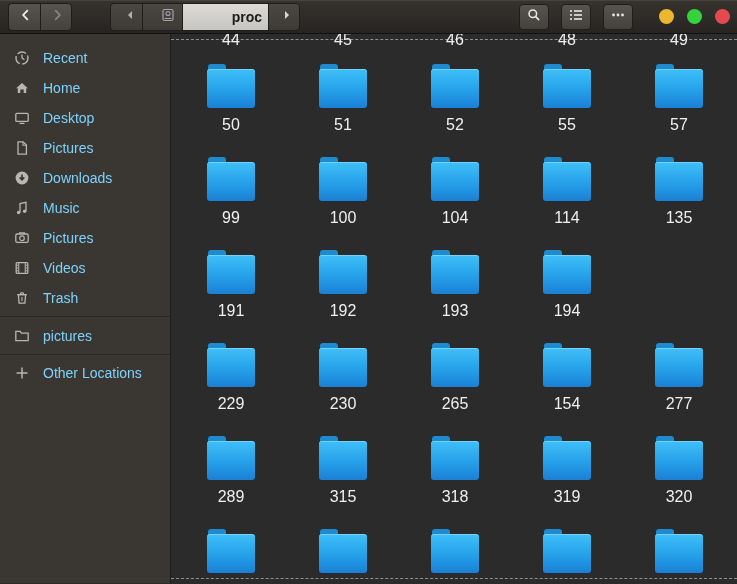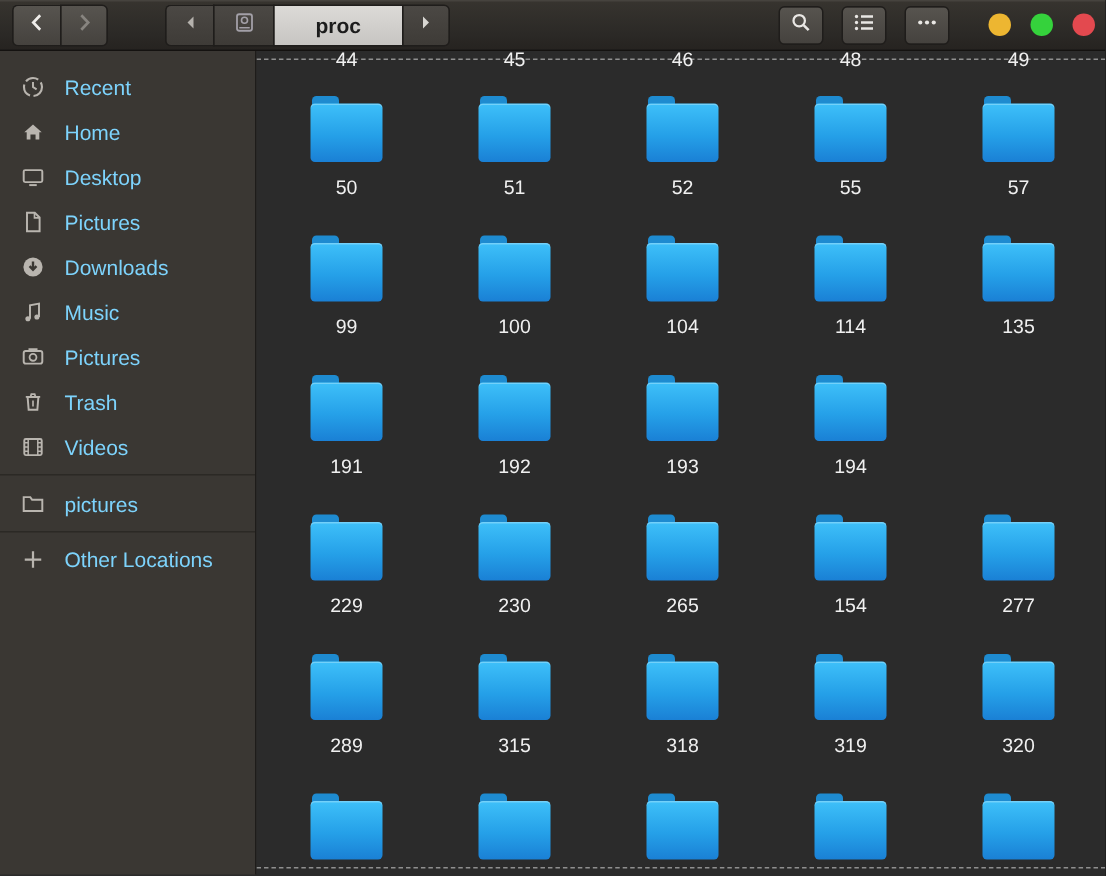--- a/index.html
+++ b/index.html
@@ -10,21 +10,21 @@
   }
   
   .toolbar {
     height:34px; display:flex; align-items:center; padding-left:8px;
     background:linear-gradient(180deg,#37342f 0%,#2b2926 70%,#262320 100%);
     box-shadow:inset 0 1px 0 #46433e;
     border-bottom:1px solid #141210;
   }
   .btn-group { display:flex; }
   .tbtn {
-    height:28px; min-width:32px; display:flex; align-items:center; justify-content:center;
+    height:28px; min-width:32px; display:flex; align-items:center; justify-content:flex-end;
     background:linear-gradient(180deg,#57544f,#45423e);
     border:1px solid #1f1d1b; border-right-width:0; padding:4px 6px;
     color:#e9e7e4; cursor:default;
   }
   .btn-group .tbtn:first-child { border-radius:4px 0 0 4px; }
   .btn-group .tbtn:last-child  { border-radius:0 4px 4px 0; border-right-width:1px; }
   .tbtn.dark { background:linear-gradient(180deg,#4b4844,#3e3b37); }
   .tbtn.active-path {
     background:linear-gradient(180deg,#dcdad7,#c7c5c2);
     color:#1c1c1c; font-weight:bold; font-size:14px; min-width:86px;
@@ -54,21 +54,21 @@
   }
   .side-item .sicon { width:16px; height:16px; display:flex; align-items:center; justify-content:center; }
   .side-sep { height:1px; background:#2b2925; margin:3px 0; }
   .bm { margin-top:4px; }
   .other { margin-top:2px; }
   
   .content { position:relative; flex:1; background:#2b2b2b; overflow:hidden; }
   .dash { position:absolute; left:0; right:0; height:0; border-top:1px dashed #8f8f8f; z-index:1; }
   .grid-row { position:absolute; left:4px; width:560px; display:flex; z-index:2; }
   .cell { width:112px; display:flex; flex-direction:column; align-items:center; }
-  .flabel { font-size:13px; line-height:16px; color:#f0f0f0; margin-top:9px; }
+  .flabel { font-size:16px; line-height:16px; color:#f0f0f0; margin-top:9px; }
   .labels-row .flabel { margin-top:0; }
   .folder { position:relative; width:48px; height:44px; }
   .folder::before {
     content:""; position:absolute; left:1px; top:0; width:18px; height:10px;
     border-radius:3px 3px 0 0; background:var(--folder-tab,#1e8bd0);
   }
   .folder::after {
     content:""; position:absolute; left:0; top:5px; width:48px; height:39px;
     border-radius:3px;
     background:linear-gradient(180deg,var(--folder-top,#3ec0f9) 0%,var(--folder-mid,#25a0e8) 55%,var(--folder-bottom,#1a80d5) 100%);
@@ -227,35 +227,35 @@
               <rect x="1.8" y="4" width="12.4" height="8.4" rx="1.4" fill="none" stroke="#b9b5af" stroke-width="1.3"></rect>
               <circle cx="8" cy="8.2" r="2.3" fill="none" stroke="#b9b5af" stroke-width="1.2"></circle>
               <path d="M5.6 4V2.8h4.8V4" stroke="#b9b5af" stroke-width="1.2" fill="none"></path>
             </svg>
           </span>
           <span>Pictures</span>
         </div>
         <div class="side-item">
           <span class="sicon">
             <svg width="16" height="16" viewBox="0 0 16 16">
+              <rect x="2.2" y="2.6" width="11.6" height="10.8" rx="1" fill="none" stroke="#b9b5af" stroke-width="1.3"></rect>
+              <path d="M4.8 2.6v10.8M11.2 2.6v10.8M2.2 5.2h2.6M2.2 8h2.6M2.2 10.8h2.6M11.2 5.2h2.6M11.2 8h2.6M11.2 10.8h2.6" stroke="#b9b5af" stroke-width="1"></path>
+            </svg>
+          </span>
+          <span>Videos</span>
+        </div>
+        <div class="side-item">
+          <span class="sicon">
+            <svg width="16" height="16" viewBox="0 0 16 16">
               <path d="M4.4 4.6h7.2l-.7 8.6H5.1z" fill="none" stroke="#b9b5af" stroke-width="1.3"></path>
               <path d="M3.2 4.6h9.6M6.4 4.4l.5-1.6h2.2l.5 1.6" fill="none" stroke="#b9b5af" stroke-width="1.2"></path>
               <path d="M8 7v4" stroke="#b9b5af" stroke-width="1.1"></path>
             </svg>
           </span>
           <span>Trash</span>
-        </div>
-        <div class="side-item">
-          <span class="sicon">
-            <svg width="16" height="16" viewBox="0 0 16 16">
-              <rect x="2.2" y="2.6" width="11.6" height="10.8" rx="1" fill="none" stroke="#b9b5af" stroke-width="1.3"></rect>
-              <path d="M4.8 2.6v10.8M11.2 2.6v10.8M2.2 5.2h2.6M2.2 8h2.6M2.2 10.8h2.6M11.2 5.2h2.6M11.2 8h2.6M11.2 10.8h2.6" stroke="#b9b5af" stroke-width="1"></path>
-            </svg>
-          </span>
-          <span>Videos</span>
         </div>
         <div class="side-sep"></div>
         <div class="side-item bm">
           <span class="sicon">
             <svg width="16" height="16" viewBox="0 0 16 16">
               <path d="M1.8 3.4h4.4l1.2 1.8h6.8v7.4H1.8z" fill="none" stroke="#b9b5af" stroke-width="1.3"></path>
             </svg>
           </span>
           <span>pictures</span>
         </div>

